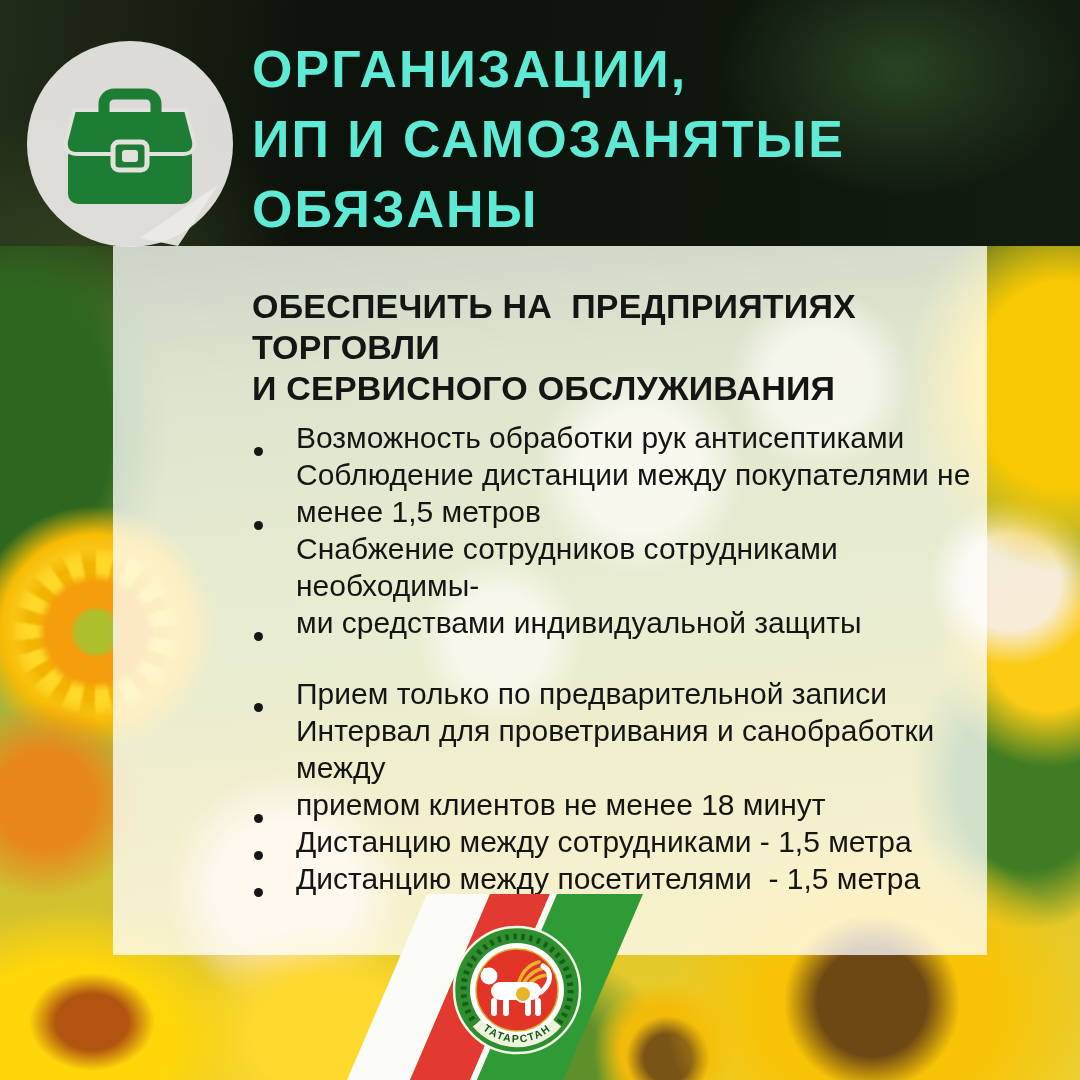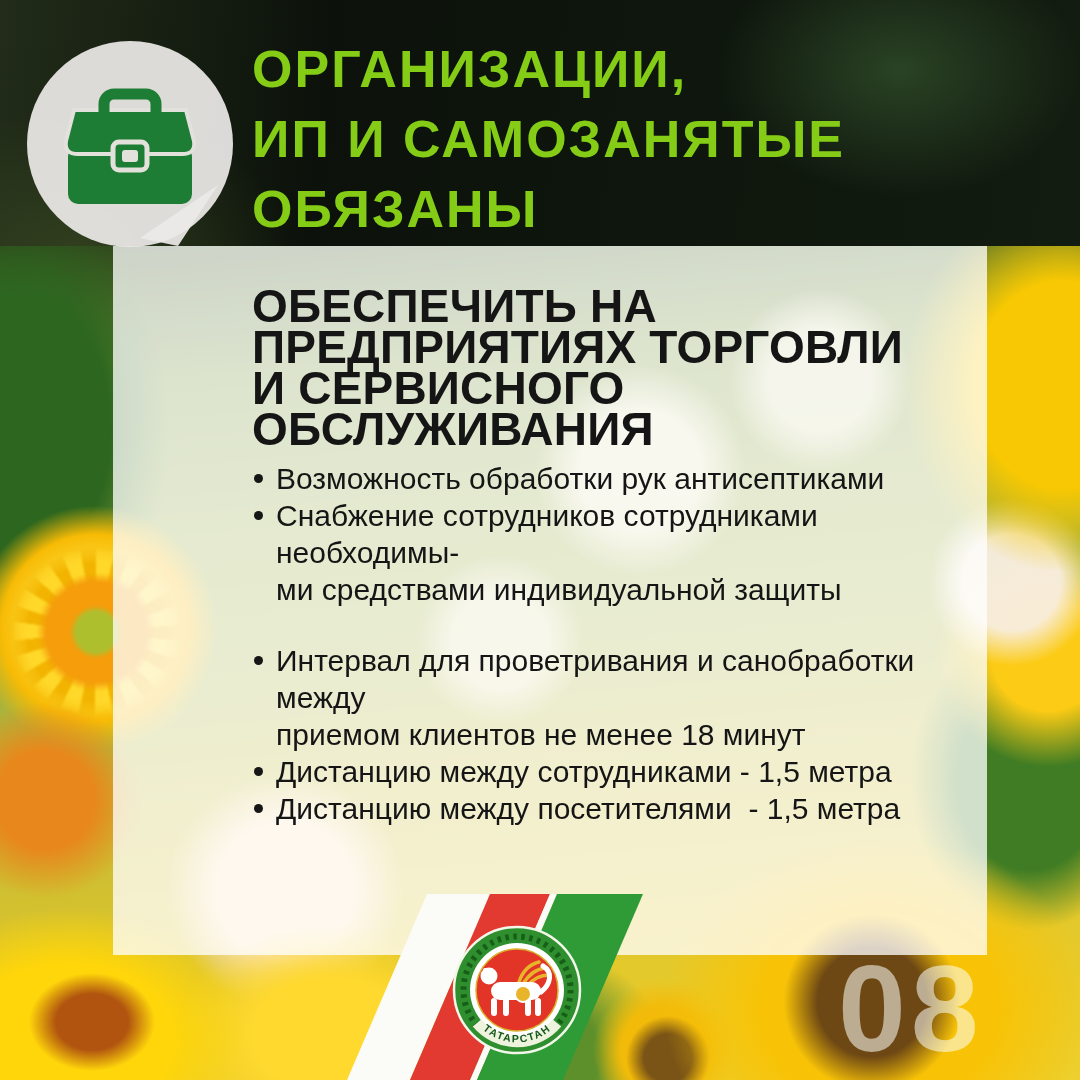--- a/index.html
+++ b/index.html
@@ -53,33 +53,33 @@
       linear-gradient(96deg,#222c19 0%,#0c120b 30%,#0e160d 62%,#131c10 100%);
   }
   
   .panel{
     position:absolute;left:113px;top:246px;width:874px;height:709px;
     background:rgba(255,255,255,0.76);
   }
   
   .title{
     position:absolute;left:252px;top:34px;z-index:5;
-    color:#84cc16;font-weight:bold;font-size:52px;line-height:70px;
+    color:#5eead4;font-weight:bold;font-size:52px;line-height:70px;
     letter-spacing:2px;white-space:pre-wrap;
   }
   
   .bubble{position:absolute;left:24px;top:38px;z-index:6;}
   
   .content{position:absolute;left:252px;top:286px;width:724px;z-index:5;color:#151515;}
   .sec-heading{
-    font-weight:bold;font-size:46px;line-height:41px;margin:0 0 10px 0;
+    font-weight:bold;font-size:34px;line-height:41px;margin:0 0 10px 0;
     white-space:pre-wrap;letter-spacing:0.2px;
   }
   .section + .section{margin-top:34px;}
-  .bullet{display:flex;align-items:flex-start;font-size:30px;line-height:37px;}
+  .bullet{display:flex;align-items:flex-end;font-size:30px;line-height:37px;gap:20px;}
   .dot{flex:none;width:9px;height:9px;border-radius:50%;background:#161616;margin:14px 13px 0 2px;}
   .bullet-text{white-space:pre-wrap;}
   
   .logo{position:absolute;left:340px;top:894px;z-index:7;}
   
   .page-num{
     position:absolute;left:838px;top:948px;z-index:7;
     font-size:122px;line-height:1;font-weight:800;letter-spacing:5px;
     color:rgba(252,255,250,0.55);
   }
@@ -116,26 +116,35 @@
 
     <div class="section">
       <div class="sec-heading">ОБЕСПЕЧИТЬ НА  ПРЕДПРИЯТИЯХ ТОРГОВЛИ
 И СЕРВИСНОГО ОБСЛУЖИВАНИЯ</div>
       <div class="bullet">
         <span class="dot"></span>
         <span class="bullet-text">Возможность обработки рук антисептиками</span>
       </div>
       <div class="bullet">
         <span class="dot"></span>
+        <span class="bullet-text">Соблюдение дистанции между покупателями не
+менее 1,5 метров</span>
+      </div>
+      <div class="bullet">
+        <span class="dot"></span>
         <span class="bullet-text">Снабжение сотрудников сотрудниками  необходимы-
 ми средствами индивидуальной защиты</span>
       </div>
     </div>
 
     <div class="section">
+      <div class="bullet">
+        <span class="dot"></span>
+        <span class="bullet-text">Прием только по предварительной записи</span>
+      </div>
       <div class="bullet">
         <span class="dot"></span>
         <span class="bullet-text">Интервал для проветривания и санобработки между
 приемом клиентов не менее 18 минут</span>
       </div>
       <div class="bullet">
         <span class="dot"></span>
         <span class="bullet-text">Дистанцию между сотрудниками - 1,5 метра</span>
       </div>
       <div class="bullet">
@@ -171,15 +180,14 @@
         <circle cx="6" cy="4" r="8" fill="#e8b42a" stroke="#ffffff" stroke-width="2"></circle>
       </g>
       <path d="M -40,33 A 52,52 0 0 0 40,33" stroke="#edf3dc" stroke-width="11" fill="none"></path>
       <path id="arcT" d="M -42,31 A 52,52 0 0 0 42,31" fill="none"></path>
       <text font-size="10.5" font-weight="bold" letter-spacing="1.5" fill="#14571a" font-family="Liberation Sans, DejaVu Sans, sans-serif">
         <textPath href="#arcT" startOffset="50%" text-anchor="middle">ТАТАРСТАН</textPath>
       </text>
     </g>
   </svg>
 
-  <div class="page-num">08</div>
 
 </div>
 
 </body></html>

